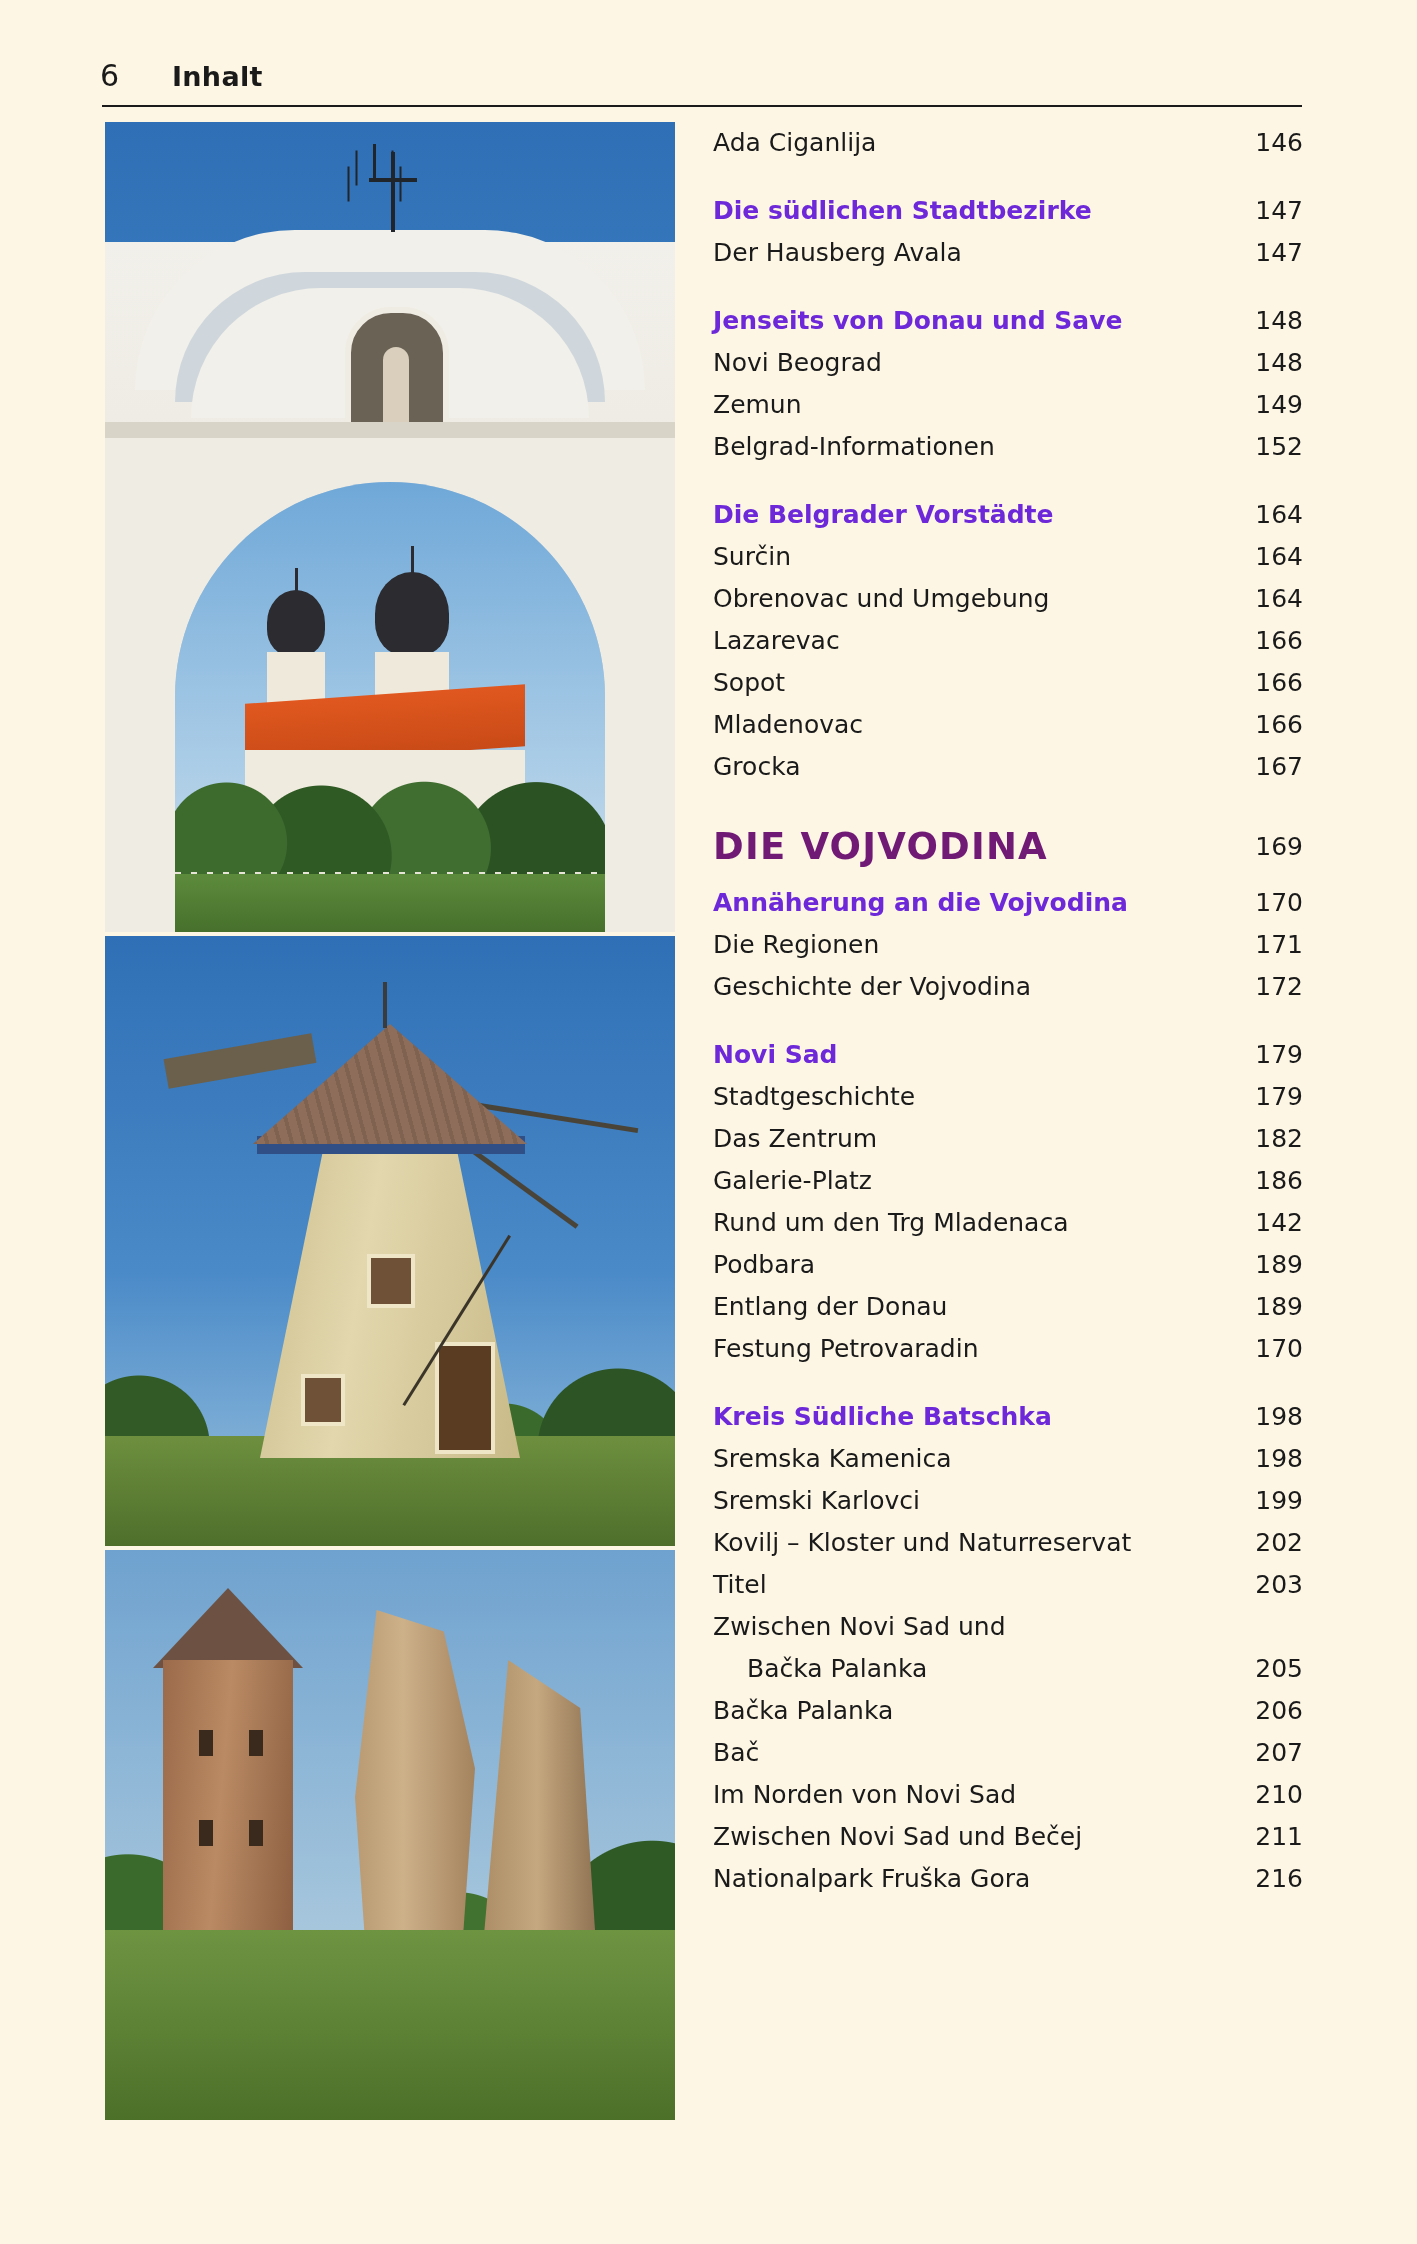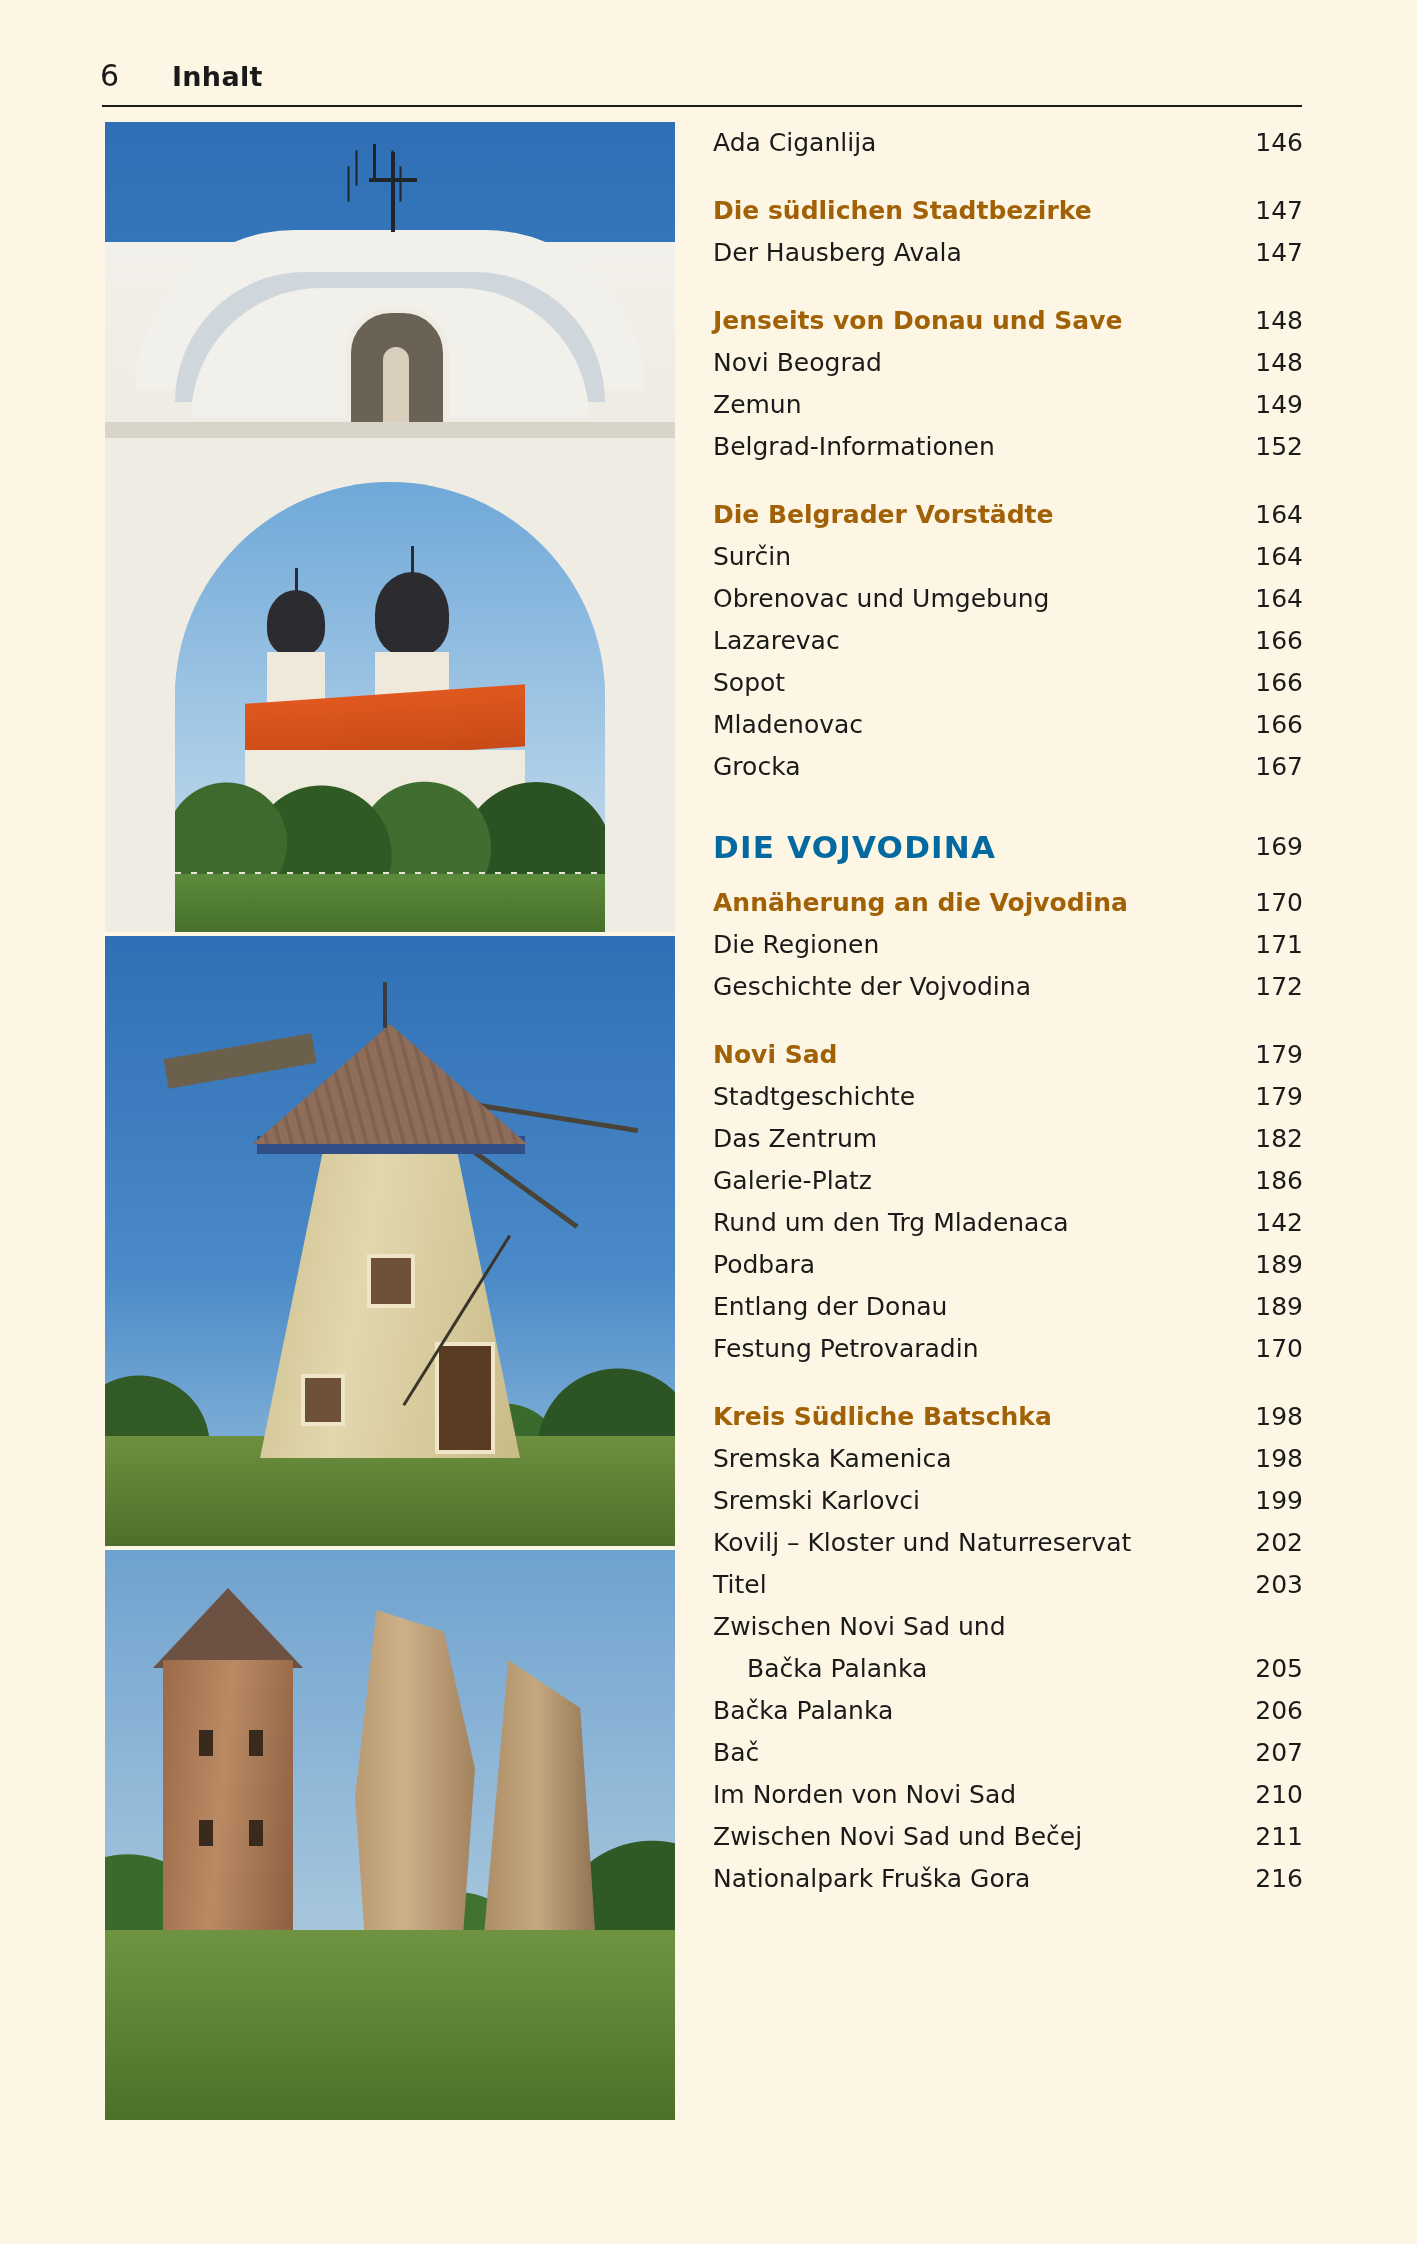--- a/index.html
+++ b/index.html
@@ -324,30 +324,30 @@
     flex: 1 1 auto;
     padding-right: 10px;
   }
   .toc-row .page-no {
     flex: 0 0 auto;
     width: 58px;
     text-align: right;
     font-size: 25px;
   }
   .toc-row.section .label {
-    color: #a16207;
+    color: #6d28d9;
     font-weight: 700;
   }
   .toc-row.chapter {
     margin-top: 12px;
   }
   .toc-row.chapter .label {
-    color: #0369a1;
+    color: #701a75;
     font-weight: 700;
-    font-size: 31px;
+    font-size: 37px;
     letter-spacing: 1.2px;
   }
   .toc-row.chapter .page-no {
     font-size: 25px;
   }
   .toc-row.indent .label {
     padding-left: 34px;
   }
   .spacer { height: 26px; }
   .spacer-sm { height: 14px; }

